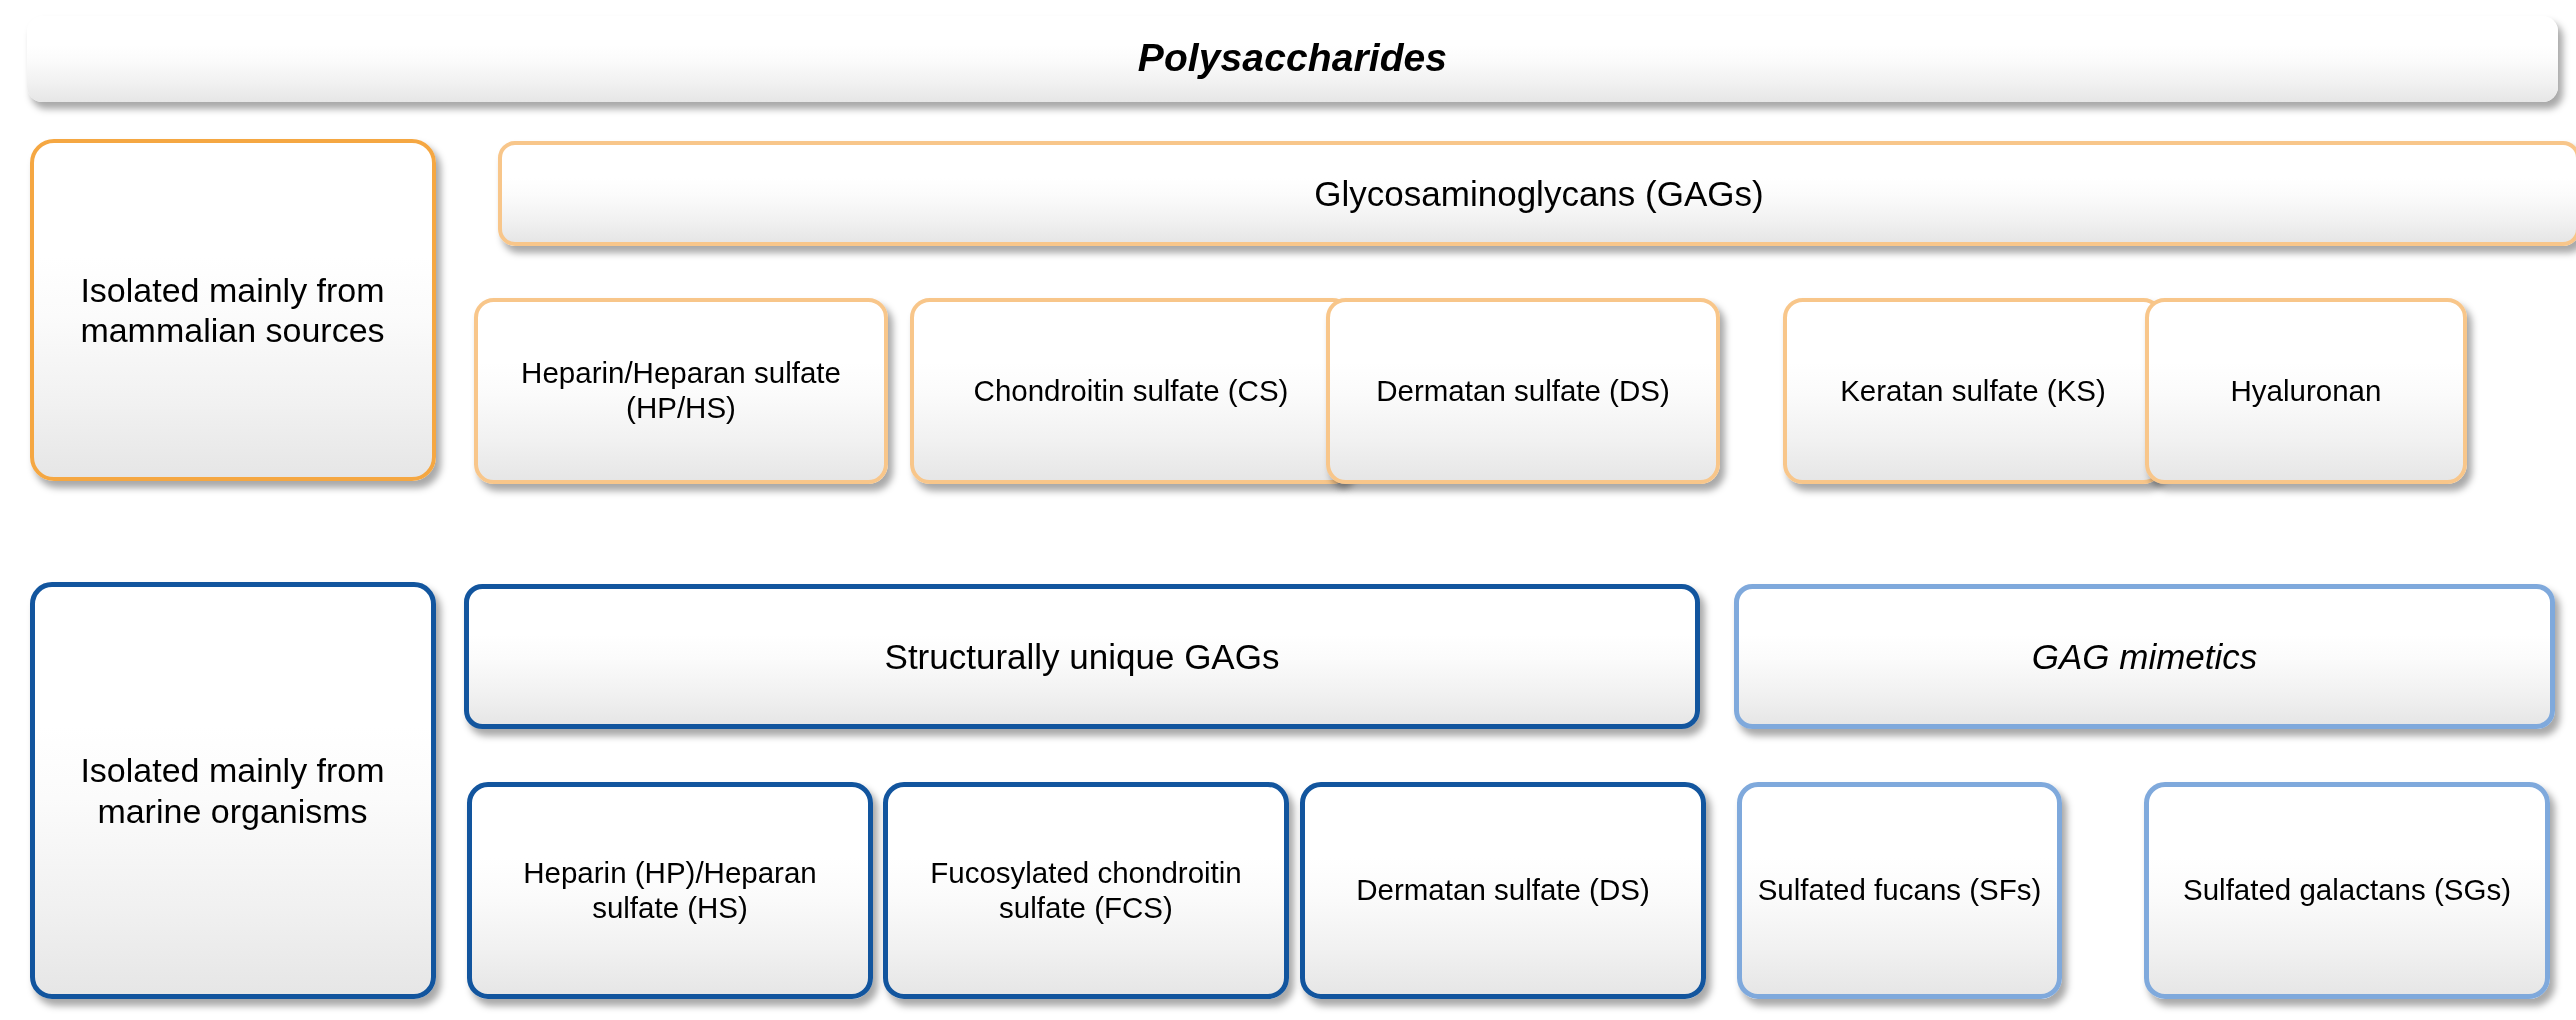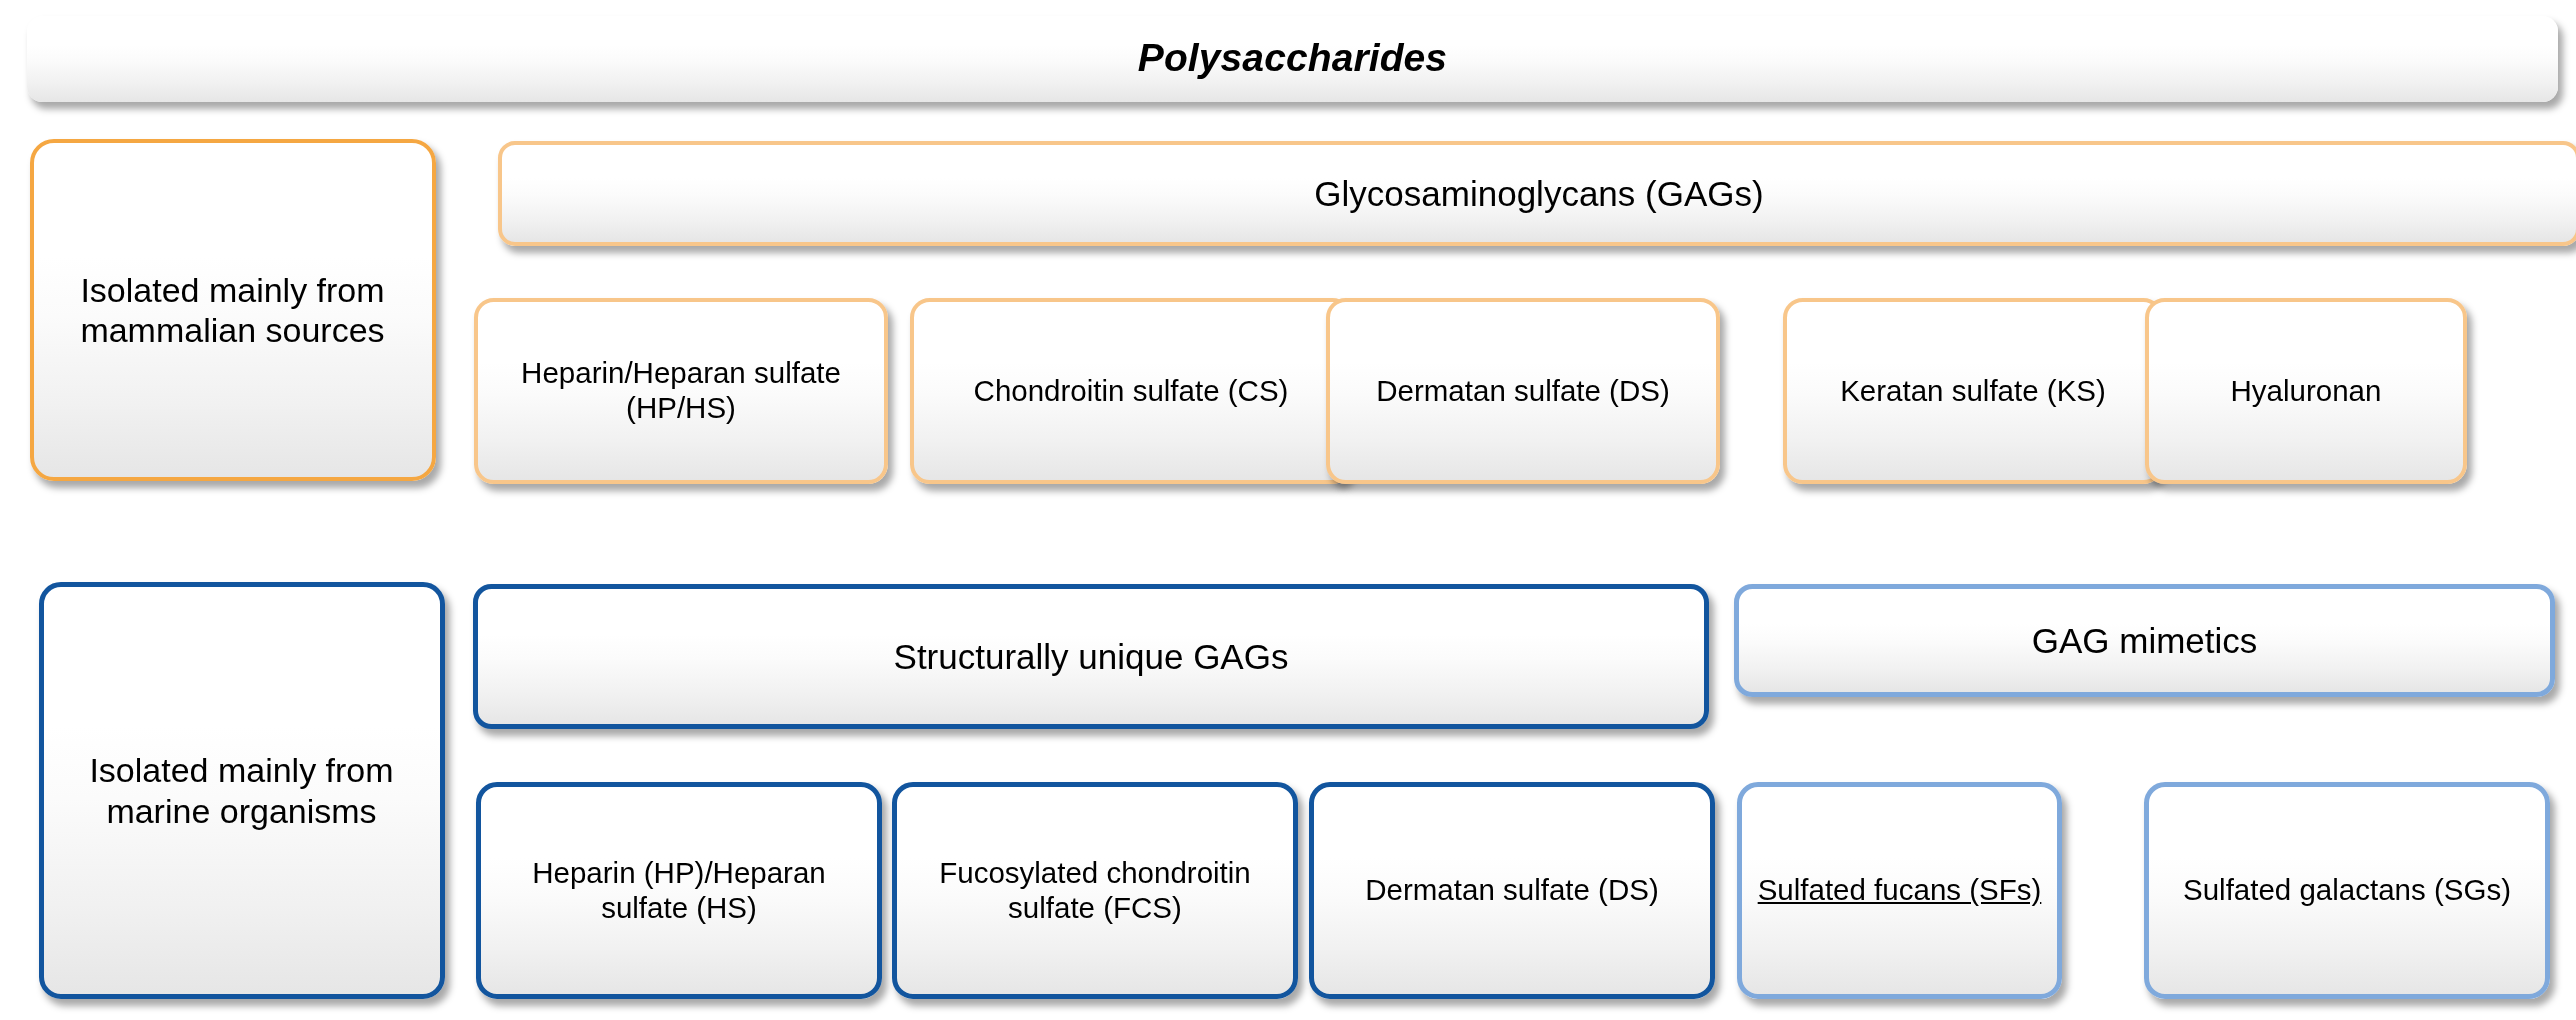--- a/index.html
+++ b/index.html
@@ -18,21 +18,21 @@
     box-shadow:4.2px 6.3px 7.7px rgba(0,0,0,0.34);
     line-height:1.18;
     padding:4.2px 9.8px;
   }
   .box > span{display:block;width:100%;}
 
   
   .b-none   {border:0 solid transparent;}
   .b-orange {border:4.9px solid #F5A742;}
   .b-orange-light{border:4.9px solid #F8C68A;}
-  .b-blue   {border:5.6px solid #12559E;margin-left:9px;}
+  .b-blue   {border:5.6px solid #12559E;}
   .b-blue-light{border:5.6px solid #7FA9DC;}
 
   
   #title-bar{
     left:27px;top:15.5px;width:2531px;height:86px;
     border-radius:15.5px;
     font-size:39px;font-weight:bold;font-style:italic;
     letter-spacing:0.1px;
   }
 
@@ -43,27 +43,27 @@
   .gag-sub{top:298px;height:186px;font-size:29.5px;border-radius:19.7px;}
   #gag-hphs{left:474px;width:414px;}
   #gag-cs  {left:910px;width:442px;}
   #gag-ds  {left:1326px;width:394px;}
   #gag-ks  {left:1743px;width:380px;margin-left:40px;}
   #gag-ha  {left:2145px;width:322px;}
 
   
   #marine-source{left:29.5px;top:582px;width:406px;height:417px;font-size:34px;border-radius:22px;}
   #sugag-header{left:464px;top:584px;width:1236px;height:145px;font-size:35px;border-radius:18.3px;}
-  #mimetics-header{left:1734px;top:584px;width:821px;height:113px;font-size:35px;border-radius:18.3px;}
+  #mimetics-header{left:1734px;top:584px;width:821px;height:145px;font-size:35px;border-radius:18.3px;font-style:italic;}
 
   .marine-sub{top:782px;height:217px;font-size:29.5px;border-radius:21px;}
   #mar-hphs{left:467px;width:406px;}
   #mar-fcs {left:883px;width:406px;}
   #mar-ds  {left:1300px;width:406px;}
-  #mar-sf  {left:1737px;width:325px;text-decoration:underline;}
+  #mar-sf  {left:1737px;width:325px;}
   #mar-sg  {left:2144px;width:406px;}
 </style>
 </head>
 <body>
 
 <div class="box b-none" id="title-bar">
   <span>Polysaccharides</span>
 </div>
 
 <div class="box b-orange" id="mammal-source">

